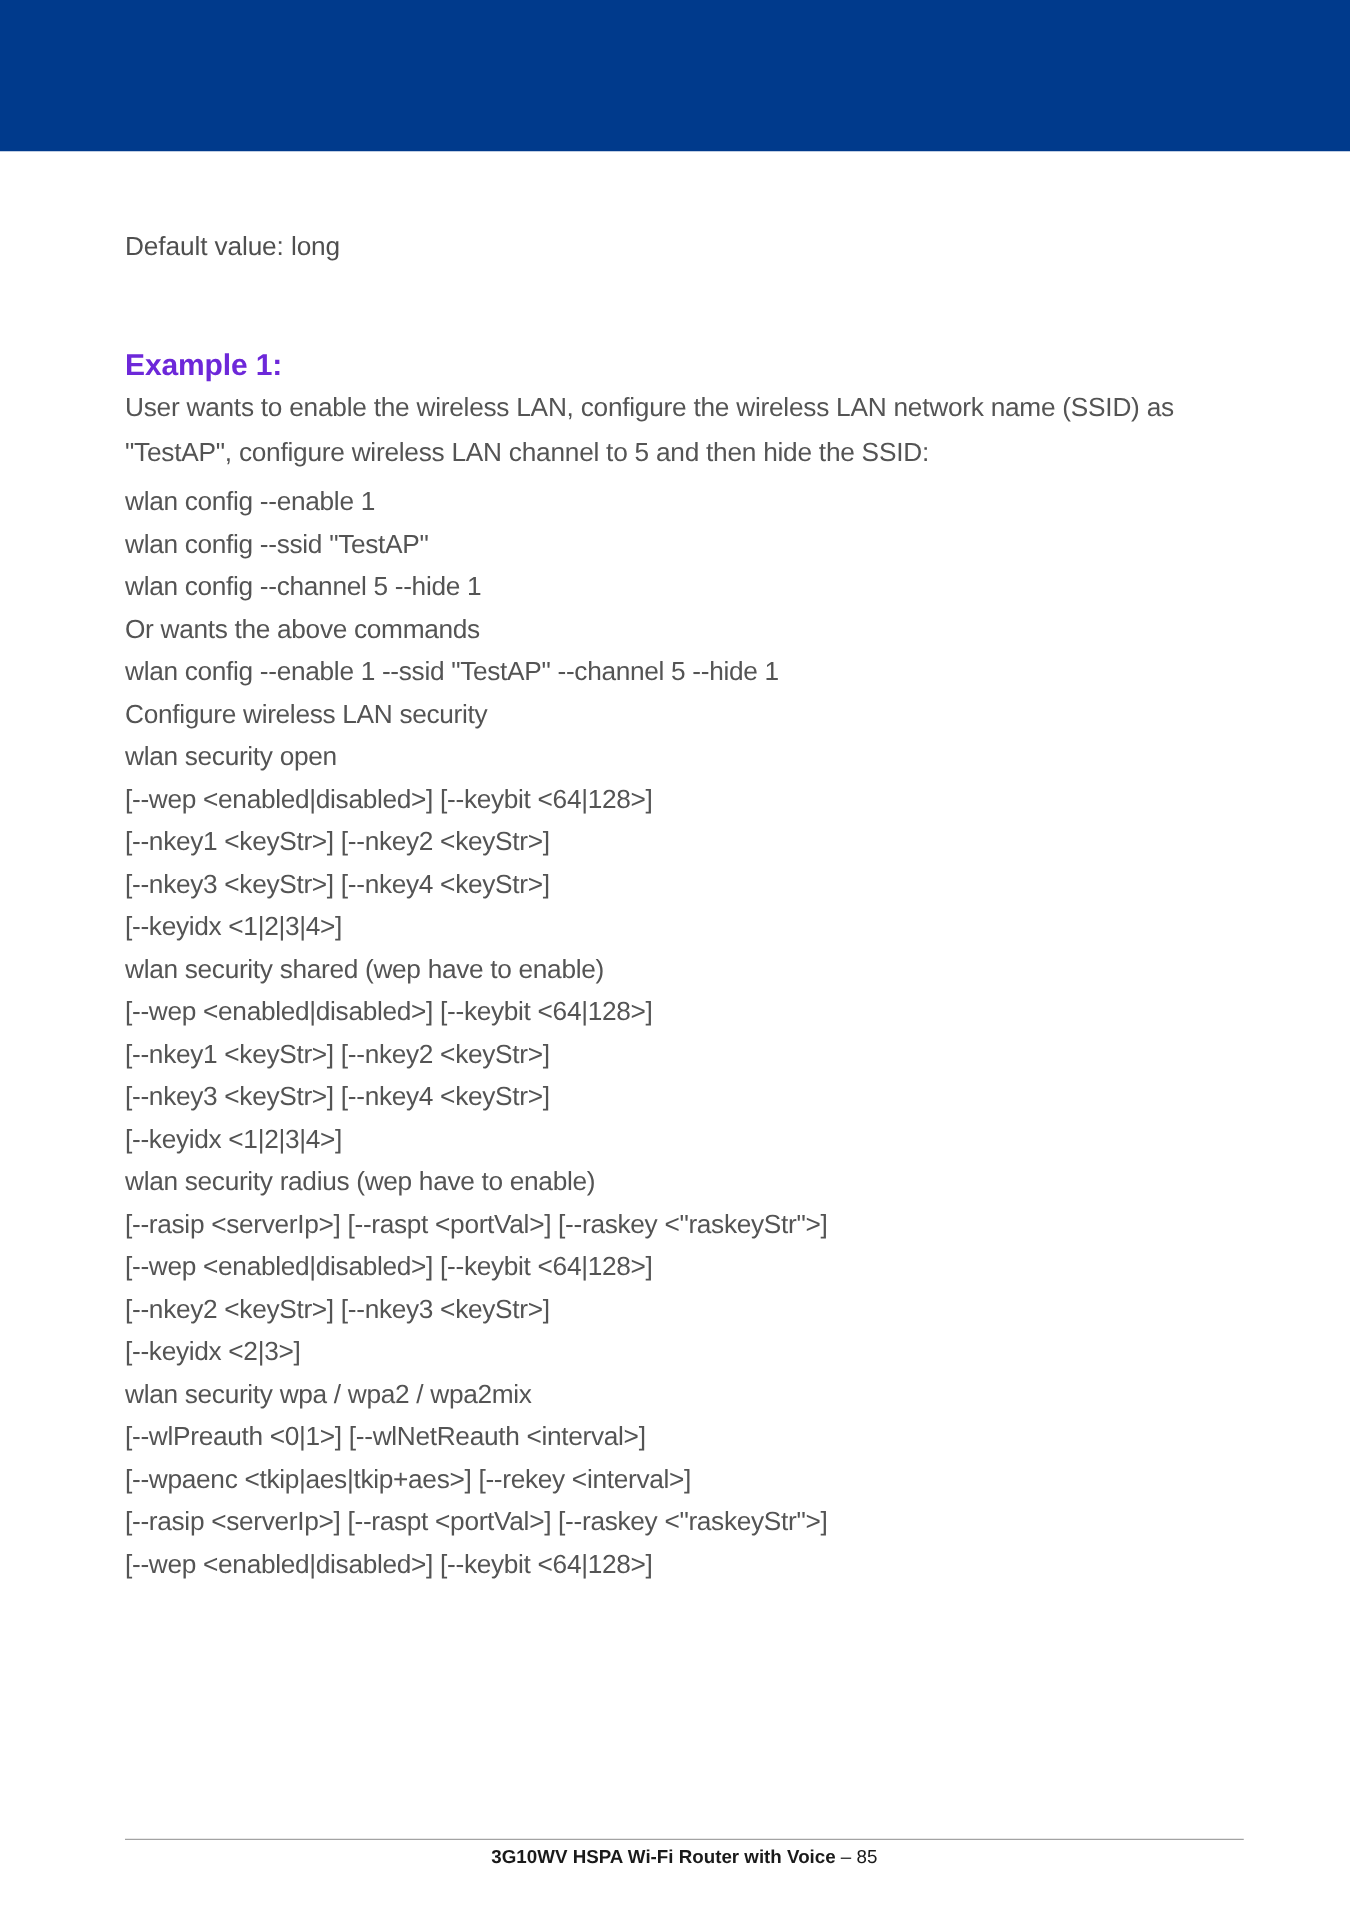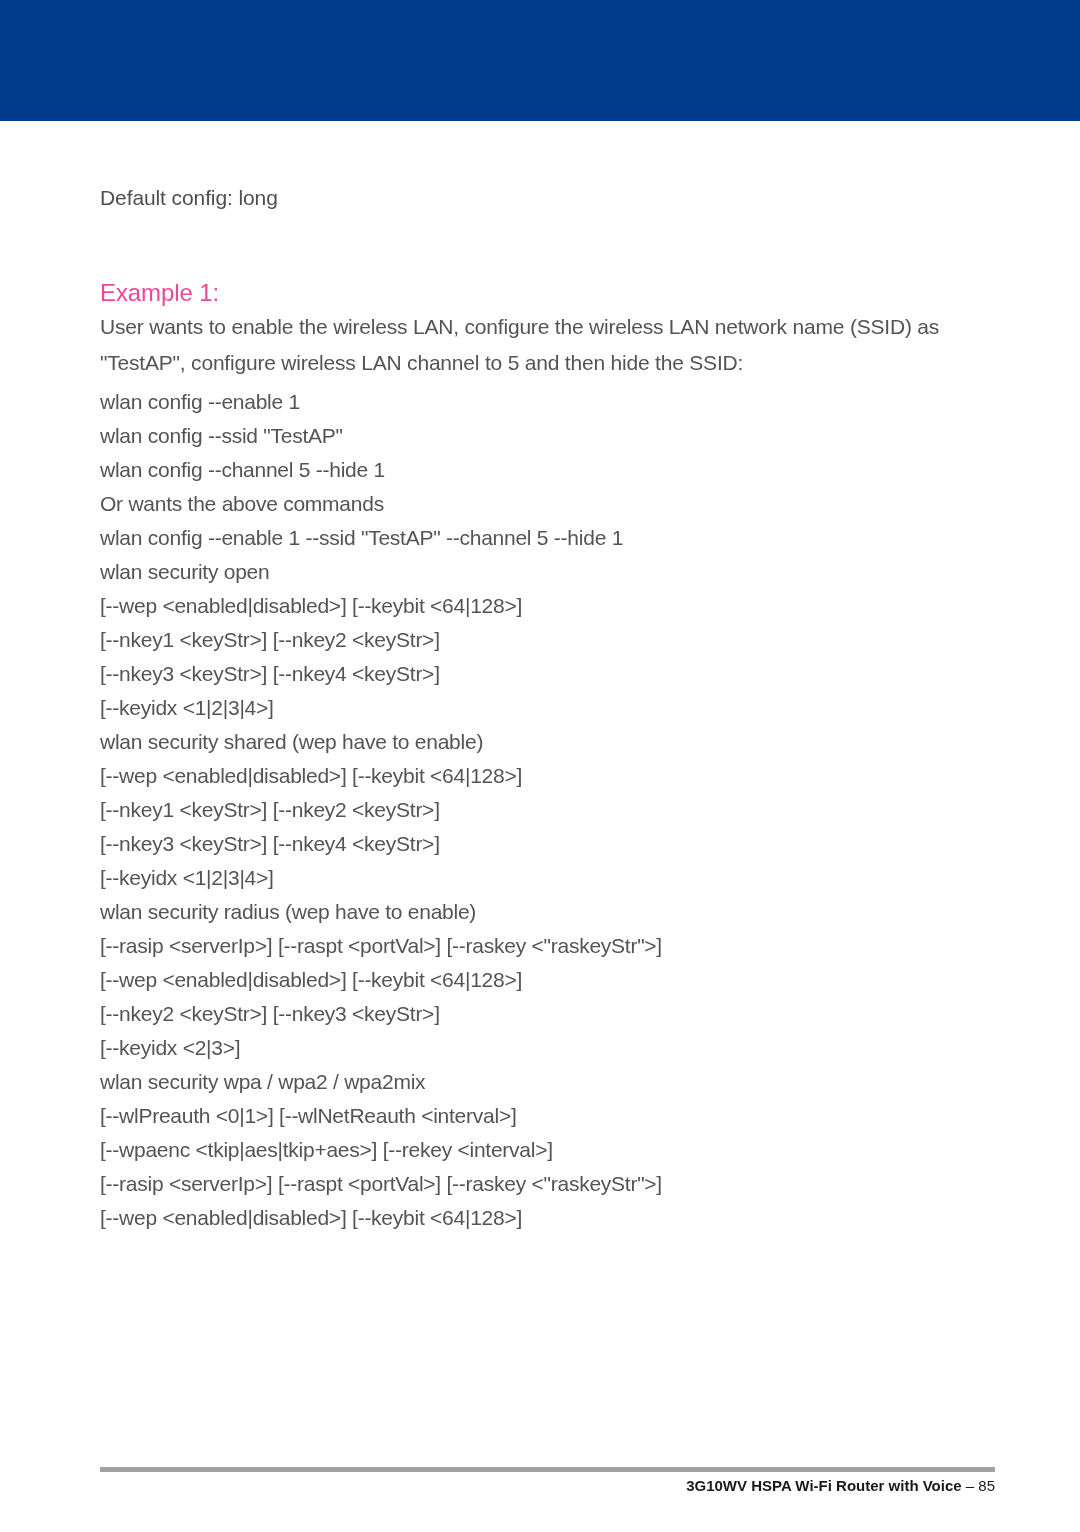--- a/index.html
+++ b/index.html
@@ -21,24 +21,24 @@
     height: 1411px;
     padding: 63px 85px 0 100px;
   }
   .default-value {
     font-size: 21px;
     line-height: 28px;
     margin-bottom: 66px;
     letter-spacing: -0.1px;
   }
   .example-heading {
-    color: #ec4899;
+    color: #6d28d9;
     font-size: 24px;
     line-height: 30px;
-    font-weight: 400;
+    font-weight: 700;
     letter-spacing: -0.1px;
     margin-bottom: 1px;
   }
   .intro {
     font-size: 21px;
     line-height: 36px;
     margin-bottom: 8px;
     color: #545454;
     letter-spacing: -0.2px;
   }
@@ -47,47 +47,48 @@
     line-height: 25px;
     margin-bottom: 9px;
     color: #545454;
     letter-spacing: -0.25px;
   }
   .footer {
     position: absolute;
     bottom: 38px;
     left: 100px;
     right: 85px;
-    border-top: 5px solid #a3a3a3;
+    border-top: 1px solid #a3a3a3;
     padding-top: 5px;
-    text-align: right;
+    text-align: center;
     font-size: 15px;
     color: #1a1a1a;
   }
   .footer .bold { font-weight: 700; }
 </style>
 </head>
 <body>
 
 <div class="top-band"></div>
 
 <div class="page">
 
-  <p class="default-value">Default config: long</p>
+  <p class="default-value">Default value: long</p>
 
   <h2 class="example-heading">Example 1:</h2>
 
   <p class="intro">User wants to enable the wireless LAN, configure the wireless LAN network name (SSID) as "TestAP", configure wireless LAN channel to 5 and then hide the SSID:</p>
 
   <div id="lines-container">
       <p class="line">wlan config --enable 1</p>
       <p class="line">wlan config --ssid "TestAP"</p>
       <p class="line">wlan config --channel 5 --hide 1</p>
       <p class="line">Or wants the above commands</p>
       <p class="line">wlan config --enable 1 --ssid "TestAP" --channel 5 --hide 1</p>
+      <p class="line">Configure wireless LAN security</p>
       <p class="line">wlan security open</p>
       <p class="line">[--wep &lt;enabled|disabled&gt;] [--keybit &lt;64|128&gt;]</p>
       <p class="line">[--nkey1 &lt;keyStr&gt;] [--nkey2 &lt;keyStr&gt;]</p>
       <p class="line">[--nkey3 &lt;keyStr&gt;] [--nkey4 &lt;keyStr&gt;]</p>
       <p class="line">[--keyidx &lt;1|2|3|4&gt;]</p>
       <p class="line">wlan security shared (wep have to enable)</p>
       <p class="line">[--wep &lt;enabled|disabled&gt;] [--keybit &lt;64|128&gt;]</p>
       <p class="line">[--nkey1 &lt;keyStr&gt;] [--nkey2 &lt;keyStr&gt;]</p>
       <p class="line">[--nkey3 &lt;keyStr&gt;] [--nkey4 &lt;keyStr&gt;]</p>
       <p class="line">[--keyidx &lt;1|2|3|4&gt;]</p>

